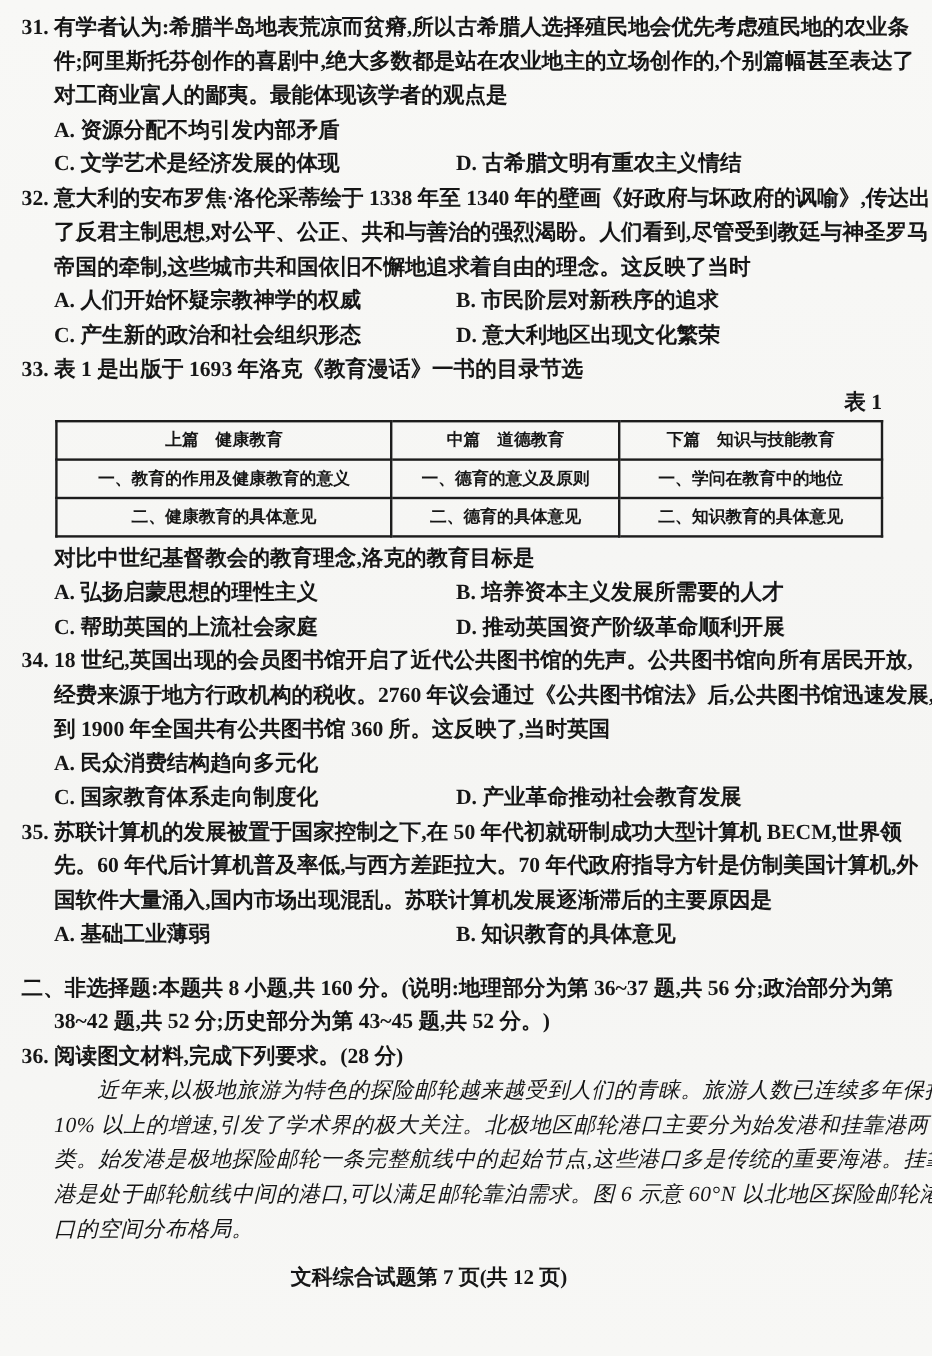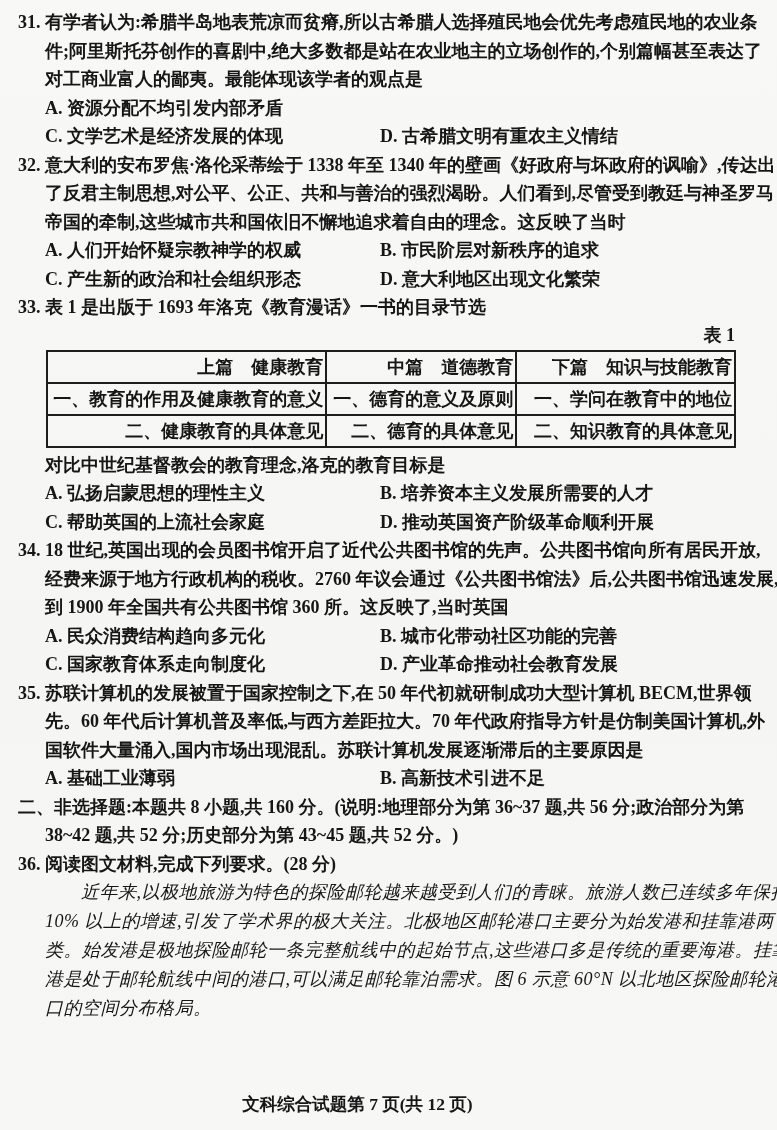--- a/index.html
+++ b/index.html
@@ -58,46 +58,47 @@
     font-weight: 700;
   }
   table.t1 {
     border-collapse: collapse;
     width: 690px;
     margin: 2px 0 3px 1px;
     table-layout: fixed;
   }
   table.t1 td {
     border: 2px solid #1d1d1d;
-    text-align: right;
-    font-size: 18px;
+    text-align: center;
+    font-size: 14px;
     font-weight: 700;
     height: 30px;
     padding: 0 2px;
     white-space: nowrap;
     overflow: hidden;
     font-family: Liberation Serif, serif;
   }
   .sec {
     padding-left: 27px;
     font-weight: 700;
+    margin-top: 16px;
   }
   .sec .tline.hang { text-indent: -27px; }
 
   .para .tline {
     font-weight: 400;
     font-style: italic;
     line-height: 29px;
     letter-spacing: 0.5px;
   }
   .para .tline.indent { text-indent: 36px; }
 
   .footer {
     position: absolute;
-    top: 1092px;
+    top: 1052px;
     left: 0;
     width: 715px;
     text-align: center;
     font-size: 17.5px;
     font-weight: 700;
   }
 </style>
 </head>
 <body>
 
@@ -171,36 +172,35 @@
     </div>
   </section>
 
   <section class="q">
     <span class="qnum">34.</span>
     <div class="tline">18 世纪,英国出现的会员图书馆开启了近代公共图书馆的先声。公共图书馆向所有居民开放,</div>
     <div class="tline">经费来源于地方行政机构的税收。2760 年议会通过《公共图书馆法》后,公共图书馆迅速发展,</div>
     <div class="tline">到 1900 年全国共有公共图书馆 360 所。这反映了,当时英国</div>
     <div class="optrow">
       <span class="optA">A. 民众消费结构趋向多元化</span>
-      <span class="optB">B. 城市化带动社区功能的完善</span>
     </div>
     <div class="optrow">
       <span class="optA">C. 国家教育体系走向制度化</span>
       <span class="optB">D. 产业革命推动社会教育发展</span>
     </div>
   </section>
 
   <section class="q">
     <span class="qnum">35.</span>
     <div class="tline">苏联计算机的发展被置于国家控制之下,在 50 年代初就研制成功大型计算机 BECM,世界领</div>
     <div class="tline">先。60 年代后计算机普及率低,与西方差距拉大。70 年代政府指导方针是仿制美国计算机,外</div>
     <div class="tline">国软件大量涌入,国内市场出现混乱。苏联计算机发展逐渐滞后的主要原因是</div>
     <div class="optrow">
       <span class="optA">A. 基础工业薄弱</span>
-      <span class="optB">B. 高新技术引进不足</span>
+      <span class="optB">B. 知识教育的具体意见</span>
     </div>
   </section>
 
   <section class="sec">
     <div class="tline hang">二、非选择题:本题共 8 小题,共 160 分。(说明:地理部分为第 36~37 题,共 56 分;政治部分为第</div>
     <div class="tline">38~42 题,共 52 分;历史部分为第 43~45 题,共 52 分。)</div>
   </section>
 
   <section class="q">
     <span class="qnum">36.</span>

